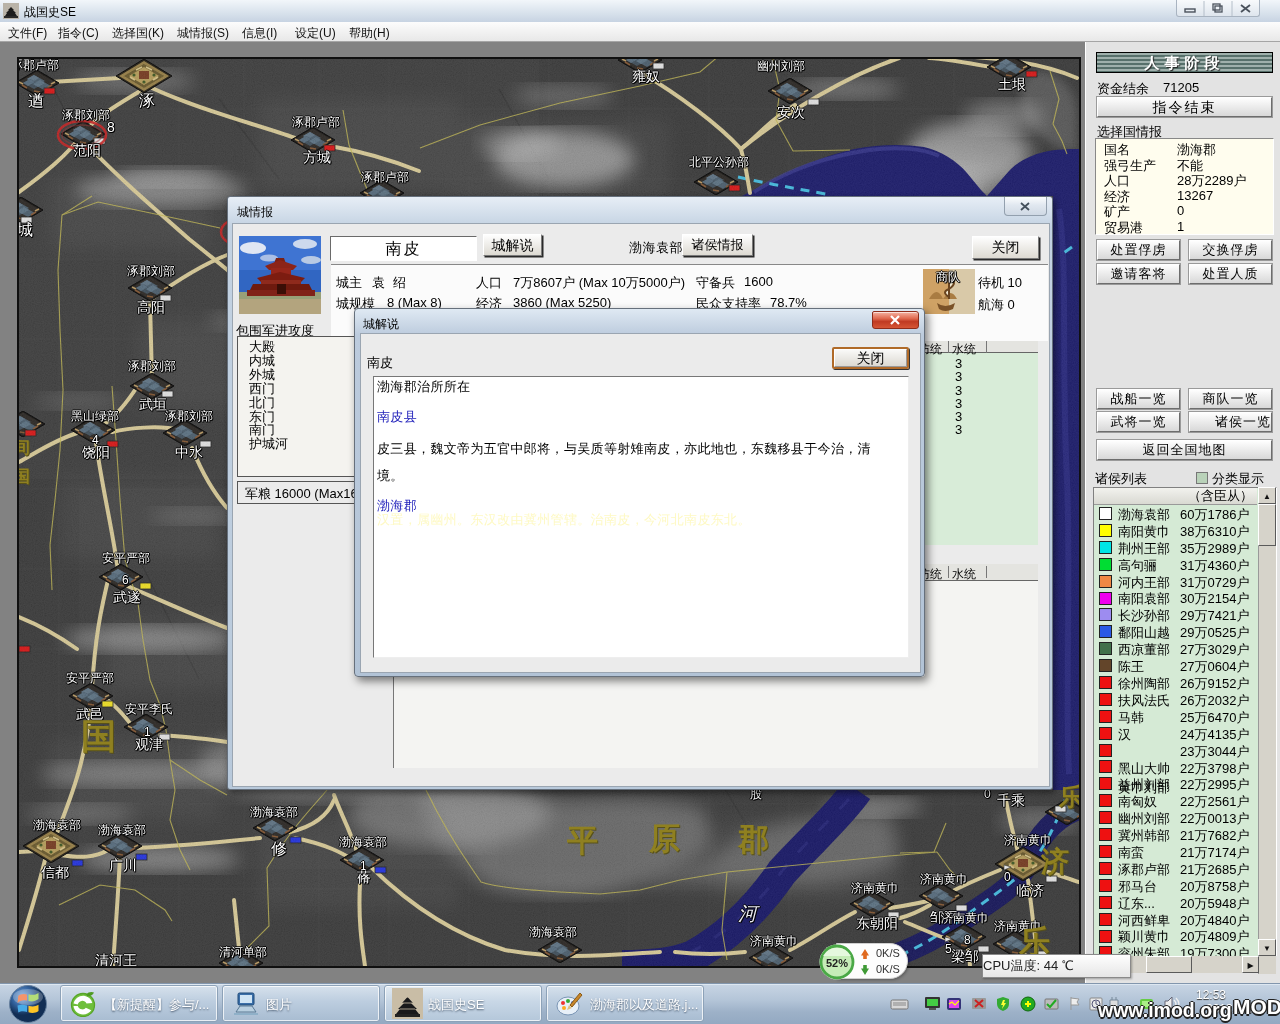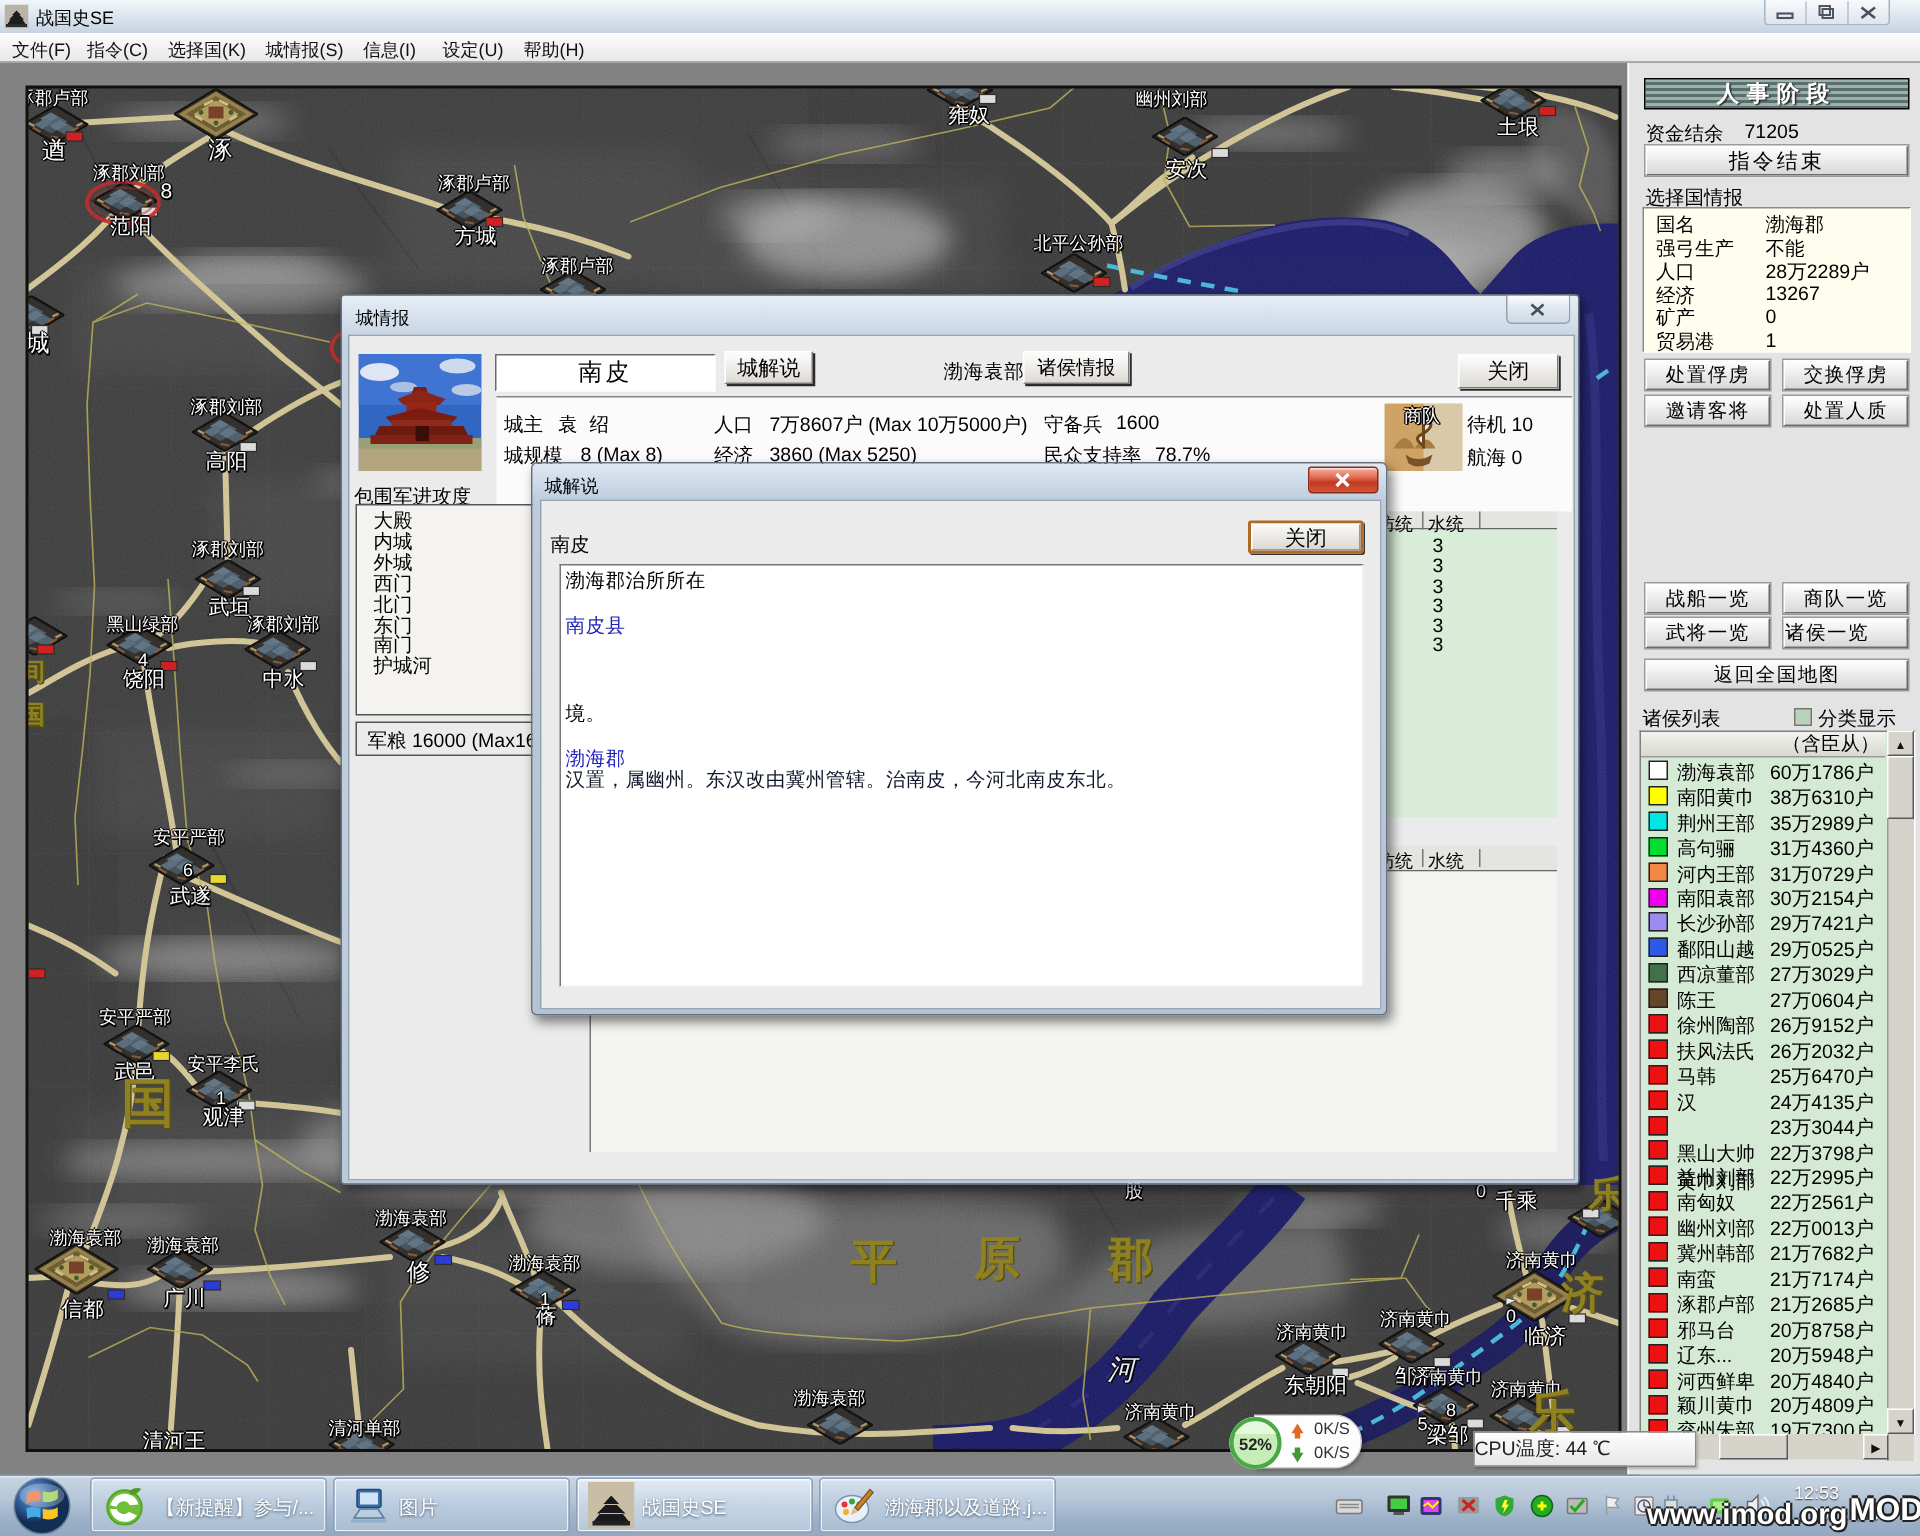--- a/index.html
+++ b/index.html
@@ -377,21 +377,21 @@
     <div class="t13" style="left:1177px;top:203px">0</div>
 <div class="t13" style="left:1104px;top:219px">贸易港</div>
     <div class="t13" style="left:1177px;top:219px">1</div>
 <div class="abs" style="left:1097px;top:240px;width:83px;height:20px;background:linear-gradient(#fefefe,#d8d8d8);border:1px solid #6d6d6d;border-top-color:#fff;border-left-color:#fff;box-shadow:0 0 0 1px #9a9a9a;font-size:13px;letter-spacing:1px;color:#000;text-align:center;line-height:18px">处置俘虏</div>
 <div class="abs" style="left:1189px;top:240px;width:83px;height:20px;background:linear-gradient(#fefefe,#d8d8d8);border:1px solid #6d6d6d;border-top-color:#fff;border-left-color:#fff;box-shadow:0 0 0 1px #9a9a9a;font-size:13px;letter-spacing:1px;color:#000;text-align:center;line-height:18px">交换俘虏</div>
 <div class="abs" style="left:1097px;top:264px;width:83px;height:20px;background:linear-gradient(#fefefe,#d8d8d8);border:1px solid #6d6d6d;border-top-color:#fff;border-left-color:#fff;box-shadow:0 0 0 1px #9a9a9a;font-size:13px;letter-spacing:1px;color:#000;text-align:center;line-height:18px">邀请客将</div>
 <div class="abs" style="left:1189px;top:264px;width:83px;height:20px;background:linear-gradient(#fefefe,#d8d8d8);border:1px solid #6d6d6d;border-top-color:#fff;border-left-color:#fff;box-shadow:0 0 0 1px #9a9a9a;font-size:13px;letter-spacing:1px;color:#000;text-align:center;line-height:18px">处置人质</div>
 <div class="abs" style="left:1097px;top:389px;width:83px;height:20px;background:linear-gradient(#fefefe,#d8d8d8);border:1px solid #6d6d6d;border-top-color:#fff;border-left-color:#fff;box-shadow:0 0 0 1px #9a9a9a;font-size:13px;letter-spacing:1px;color:#000;text-align:center;line-height:18px">战船一览</div>
 <div class="abs" style="left:1189px;top:389px;width:83px;height:20px;background:linear-gradient(#fefefe,#d8d8d8);border:1px solid #6d6d6d;border-top-color:#fff;border-left-color:#fff;box-shadow:0 0 0 1px #9a9a9a;font-size:13px;letter-spacing:1px;color:#000;text-align:center;line-height:18px">商队一览</div>
 <div class="abs" style="left:1097px;top:412px;width:83px;height:20px;background:linear-gradient(#fefefe,#d8d8d8);border:1px solid #6d6d6d;border-top-color:#fff;border-left-color:#fff;box-shadow:0 0 0 1px #9a9a9a;font-size:13px;letter-spacing:1px;color:#000;text-align:center;line-height:18px">武将一览</div>
-<div class="abs" style="left:1189px;top:412px;width:83px;height:20px;background:linear-gradient(#fefefe,#d8d8d8);border:1px solid #6d6d6d;border-top-color:#fff;border-left-color:#fff;box-shadow:0 0 0 1px #9a9a9a;font-size:13px;letter-spacing:1px;color:#000;text-align:left;line-height:18px">诸侯一览</div>
+<div class="abs" style="left:1189px;top:412px;width:83px;height:20px;background:linear-gradient(#fefefe,#d8d8d8);border:1px solid #6d6d6d;border-top-color:#fff;border-left-color:#fff;box-shadow:0 0 0 1px #9a9a9a;font-size:13px;letter-spacing:1px;color:#000;text-align:right;line-height:18px">诸侯一览</div>
 <div class="abs" style="left:1097px;top:440px;width:175px;height:20px;background:linear-gradient(#fefefe,#d8d8d8);border:1px solid #6d6d6d;border-top-color:#fff;border-left-color:#fff;box-shadow:0 0 0 1px #9a9a9a;font-size:13px;letter-spacing:1px;color:#000;text-align:center;line-height:18px">返回全国地图</div>
 <div class="t13" style="left:1095px;top:470px">诸侯列表</div>
 <div class="abs" style="left:1196px;top:472px;width:12px;height:12px;background:#b9d2b9;border:1px solid #777"></div>
 <div class="t13" style="left:1212px;top:470px">分类显示</div>
 <div class="abs" style="left:1093px;top:487px;width:184px;height:487px;background:#d5ead5;border:1px solid #808080;border-bottom-color:#fff;border-right-color:#fff"></div>
 <div class="abs" style="left:1094px;top:488px;width:163px;height:17px;background:linear-gradient(#f2f2ee,#d9d9d2);border-bottom:1px solid #999;color:#000;font-size:13px;text-align:right;padding-right:4px;line-height:16px">（含臣从）</div>
 <div class="abs" style="left:1099px;top:507px;width:13px;height:13px;background:#ffffff;border:1px solid #222"></div>
 <div class="t13" style="left:1118px;top:506px">渤海袁部</div>
     <div class="t13" style="left:1180px;top:506px">60万1786户</div>
 <div class="abs" style="left:1099px;top:524px;width:13px;height:13px;background:#ffff00;border:1px solid #222"></div>
@@ -575,23 +575,24 @@
       </svg>
 <div class="abs" style="left:5px;top:24px;width:561px;height:340px;background:#ebebeb;border:1px solid #9aa5b1"></div>
 <div class="abs" style="left:12px;top:45px;font-size:13px;color:#000">南皮</div>
 <div class="abs" style="left:477px;top:38px;width:77px;height:22px;border:2px solid #b06a28;border-radius:2px;background:linear-gradient(#fbfbfa,#dad7cf);box-shadow:1px 1px 0 #333">
         <div style="border:1px solid #fff;border-bottom-color:#999;border-right-color:#999;width:73px;height:18px;font-size:14px;text-align:center;line-height:17px">关闭</div>
       </div>
 <div class="abs" style="left:18px;top:67px;width:536px;height:282px;background:#fff;border:1px solid #777;border-bottom-color:#eee;border-right-color:#eee"></div>
 </div>
 <div class="abs" style="left:377px;top:378px;font-size:13px;color:#000;white-space:nowrap;letter-spacing:0.35px">渤海郡治所所在</div>
 <div class="abs" style="left:377px;top:408px;font-size:13px;color:#2222bb;white-space:nowrap;letter-spacing:0.35px">南皮县</div>
+<div class="abs" style="left:377px;top:440px;font-size:13px;color:#000;white-space:nowrap;letter-spacing:0.35px">皮三县，魏文帝为五官中郎将，与吴质等射雉南皮，亦此地也，东魏移县于今治，清</div>
 <div class="abs" style="left:377px;top:467px;font-size:13px;color:#000;white-space:nowrap;letter-spacing:0.35px">境。</div>
 <div class="abs" style="left:377px;top:497px;font-size:13px;color:#2222bb;white-space:nowrap;letter-spacing:0.35px">渤海郡</div>
-<div class="abs" style="left:377px;top:511px;font-size:13px;color:#0f172a;white-space:nowrap;letter-spacing:0.35px">汉置，属幽州。东汉改由冀州管辖。治南皮，今河北南皮东北。</div>
+<div class="abs" style="left:377px;top:511px;font-size:13px;color:#fef9c3;white-space:nowrap;letter-spacing:0.35px">汉置，属幽州。东汉改由冀州管辖。治南皮，今河北南皮东北。</div>
 <div class="abs" style="left:836px;top:943px;width:72px;height:36px;background:#fdfdfd;border:1px solid #cfcfcf;border-radius:0 18px 18px 0;box-shadow:1px 1px 3px rgba(0,0,0,0.3)"></div>
 <svg class="abs" style="left:818px;top:943px" width="38" height="38" viewBox="0 0 38 38">
 <circle cx="19" cy="19" r="17.5" fill="#fff"></circle>
 <circle cx="19" cy="19" r="16" fill="#c6ecb8"></circle>
 <circle cx="19" cy="19" r="16" fill="none" stroke="#4aa846" stroke-width="2.8"></circle>
 <path d="M5,13 A16,16 0 0 1 33,13 L5,13 Z" fill="#eafae4" opacity="0.85"></path>
 <text x="19" y="23.5" font-size="11" font-weight="bold" fill="#222" text-anchor="middle" font-family="Liberation Sans">52%</text>
 </svg>
 <svg class="abs" style="left:859px;top:948px" width="12" height="28">
       <path d="M6,1 L10,7.5 L7.8,7.5 L7.8,11 L4.2,11 L4.2,7.5 L2,7.5 Z" fill="#e06a20"></path>

